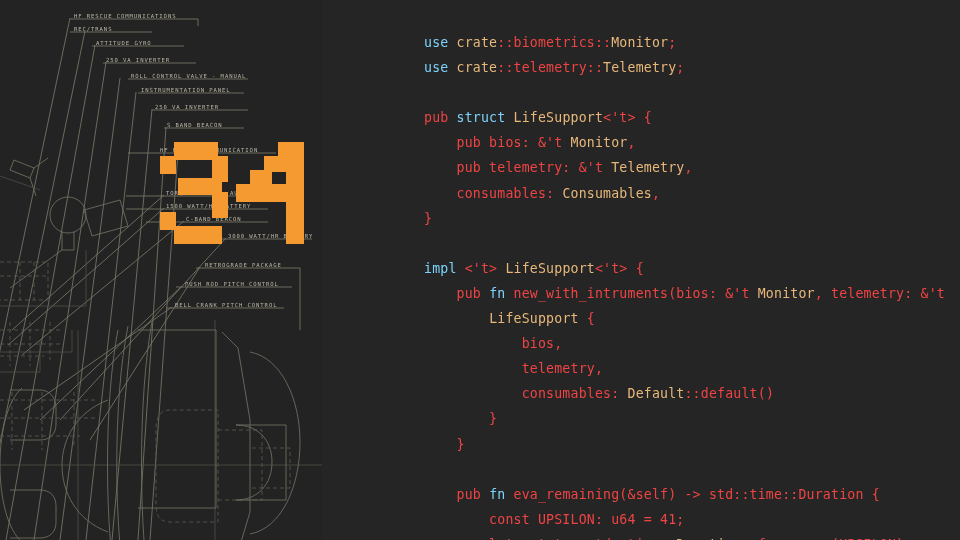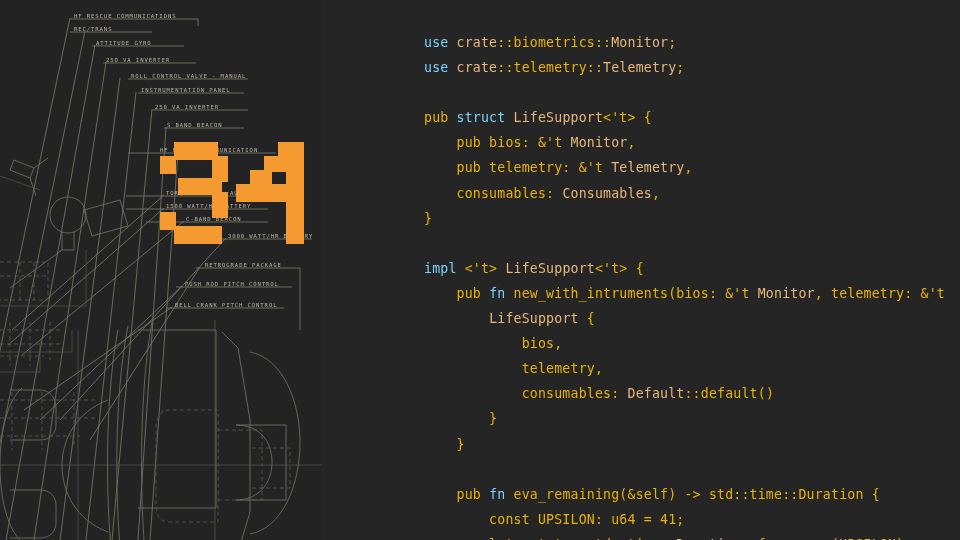--- a/index.html
+++ b/index.html
@@ -83,21 +83,21 @@
     white-space: pre;
     font-family: "DejaVu Sans Mono", monospace;
     font-size: 13.2px;
     line-height: 25.1px;
     letter-spacing: 0.2px;
     color: #8d8d8d;
   }
   .ln { display: block; height: 25.1px; }
   .kw   { color: #7dd3fc; }       
   .typ  { color: #e8b87a; margin-top: 36px; }       
-  .pln  { color: #eab308; }
+  .pln  { color: #ef4444; }
 </style>
 </head>
 <body>
 
 <div id="root">
 
   <div id="blueprint">
 
     <svg width="322" height="540" viewBox="0 0 322 540">
 

